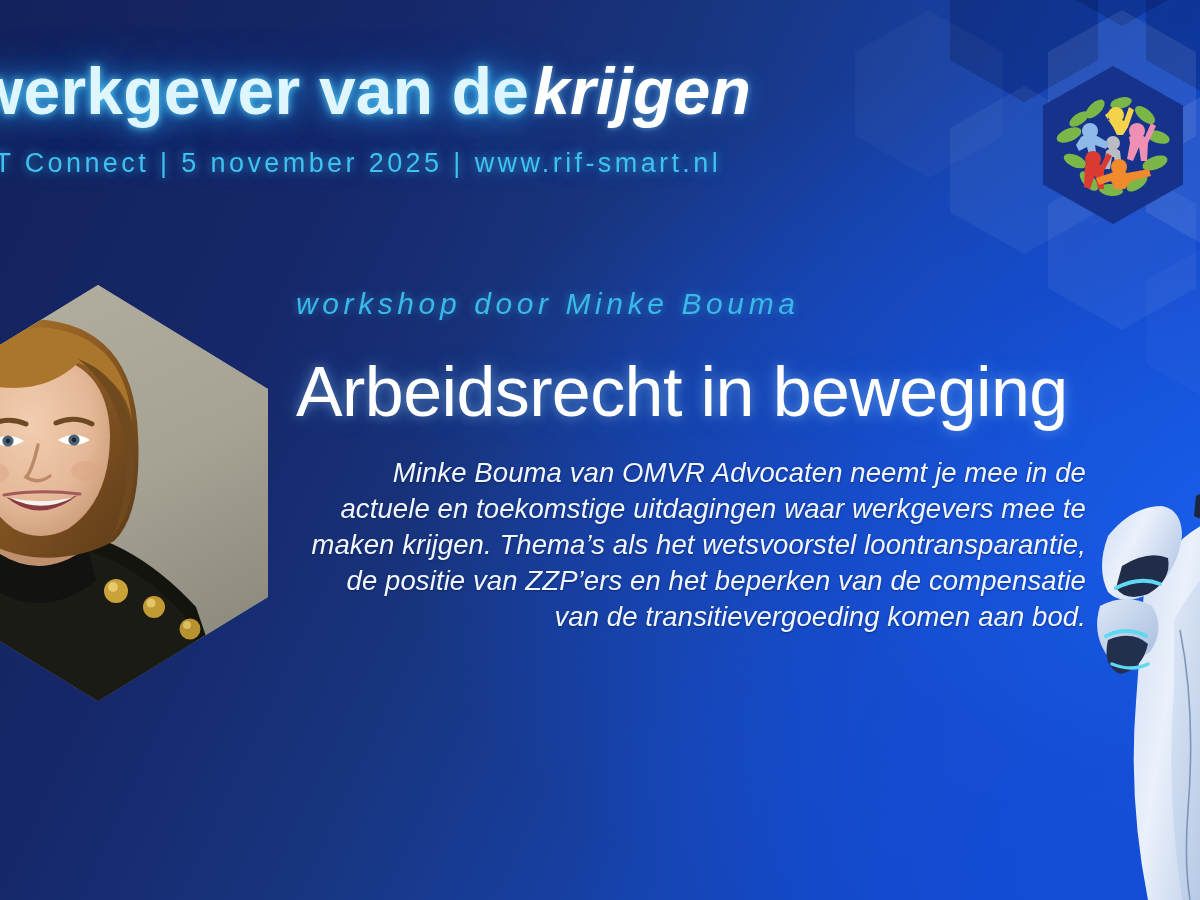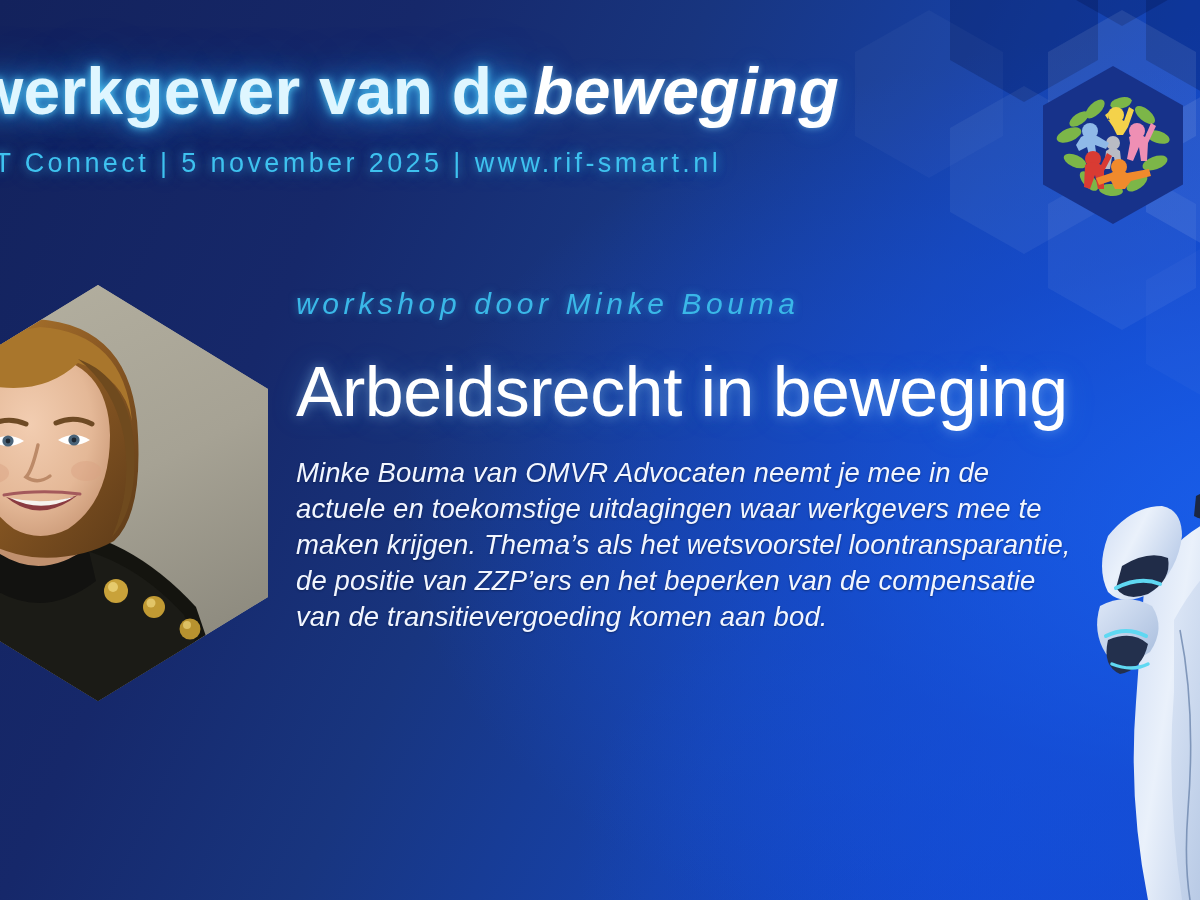--- a/index.html
+++ b/index.html
@@ -83,41 +83,42 @@
     margin-top:6px;width:700px;
     font-size:31px;font-weight:700;letter-spacing:4.3px;
     color:#27b4e4;line-height:1.42;
     text-shadow:0 0 8px rgba(39,180,228,.4);
   }
   .bodytext{
     margin-top:26px;width:790px;
     font-size:27.5px;font-style:italic;font-weight:400;
     color:#f2f6ff;line-height:1.305;letter-spacing:.1px;
     text-shadow:0 1px 2px rgba(8,25,70,.55);
+    text-align:right;
   }
 </style>
 </head>
 <body>
 
 <div id="poster">
 
   <div class="hexdeco">
     <div class="hx dark" style="left:950px;top:-66px;width:148px;height:168px;"></div>
     <div class="hx dark" style="left:1048px;top:-142px;width:148px;height:168px;"></div>
     <div class="hx dark" style="left:1146px;top:-66px;width:148px;height:168px;"></div>
     <div class="hx mid" style="left:1048px;top:10px;width:148px;height:168px;"></div>
     <div class="hx mid" style="left:1146px;top:86px;width:148px;height:168px;"></div>
     <div class="hx" style="left:950px;top:86px;width:148px;height:168px;"></div>
     <div class="hx" style="left:1048px;top:162px;width:148px;height:168px;"></div>
     <div class="hx" style="left:855px;top:10px;width:148px;height:168px;opacity:.55;"></div>
     <div class="hx" style="left:1146px;top:238px;width:148px;height:168px;opacity:.5;"></div>
   </div>
 
   <div class="header-zone">
-    <div class="headline"><span>werkgever van de</span><span class="accent">beweging</span></div>
+    <div class="headline"><span>werkgever van de</span><span class="accent">krijgen</span></div>
     <div class="subheadline">RT Connect | 5 november 2025 | www.rif-smart.nl</div>
   </div>
 
   <div class="logo-hex">
     <svg width="140" height="158" viewBox="0 0 140 158">
       <g transform="translate(70,79)">
 
         <g fill="#7cb648">
           <ellipse cx="-44" cy="-10" rx="13" ry="6.5" transform="rotate(-22 -44 -10)"></ellipse>
           <ellipse cx="-38" cy="16" rx="12" ry="6" transform="rotate(24 -38 16)"></ellipse>

